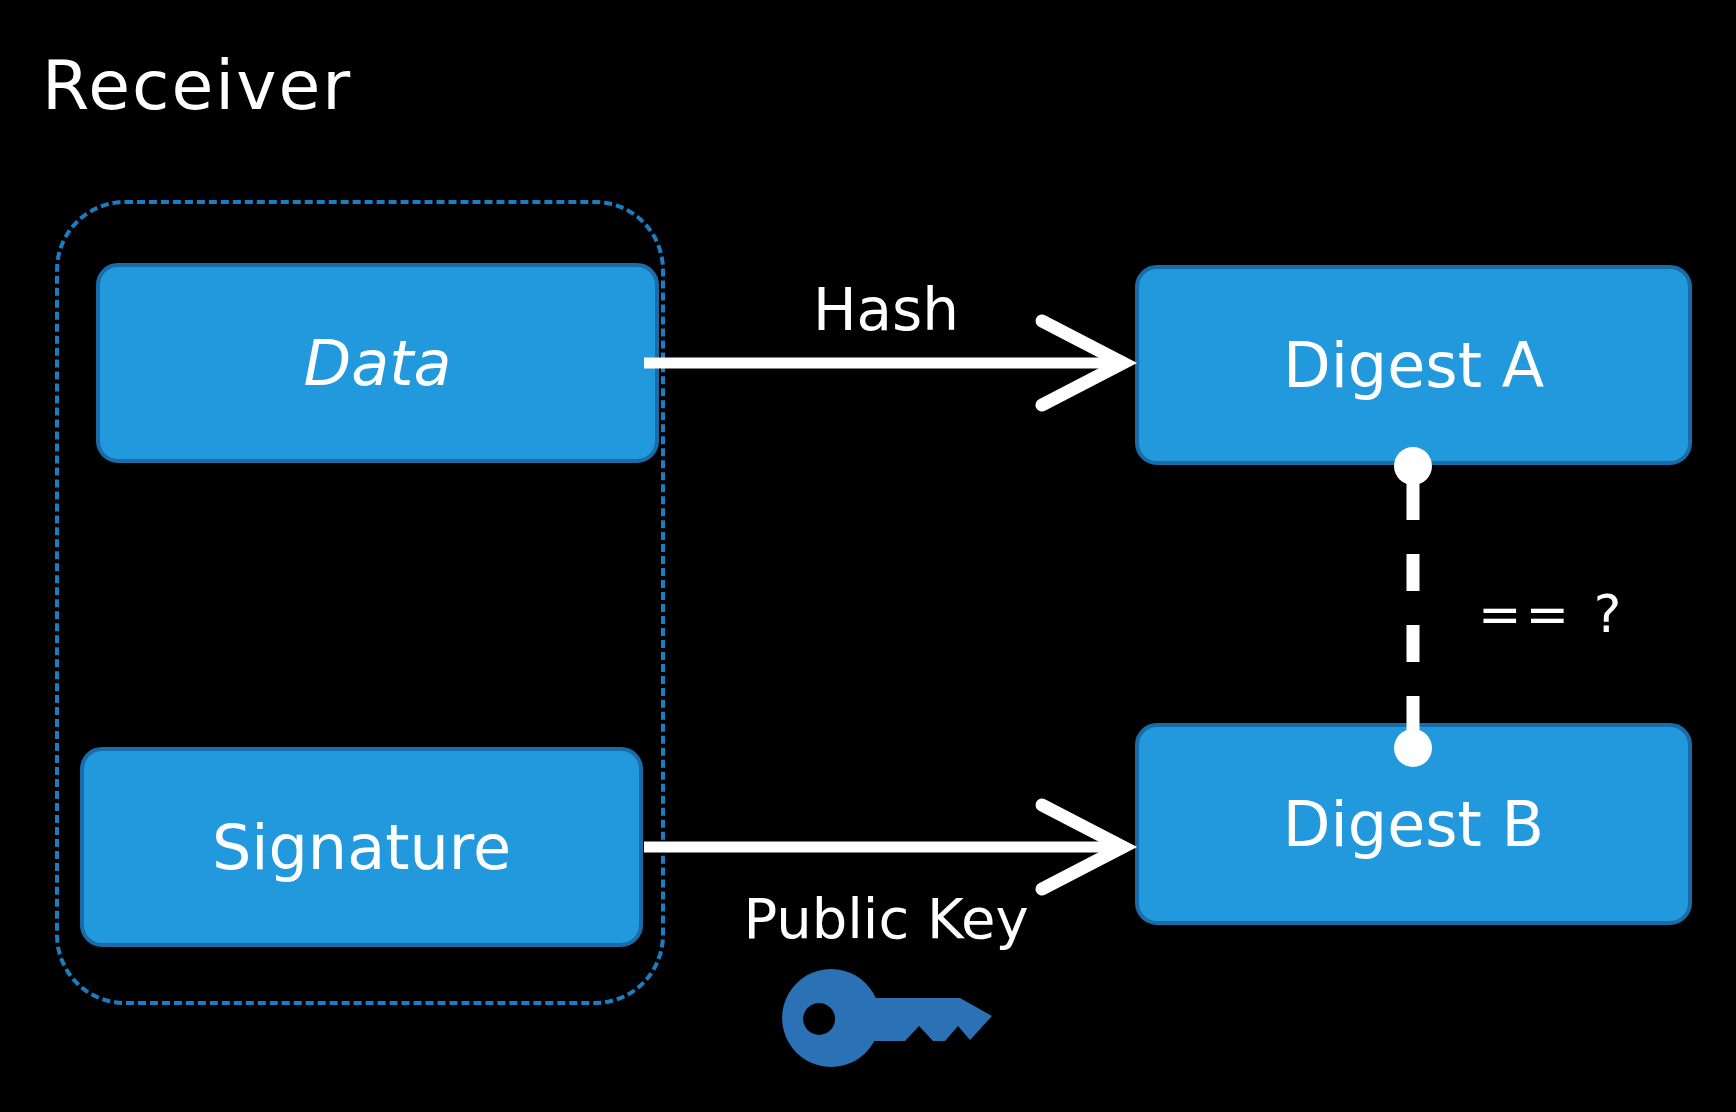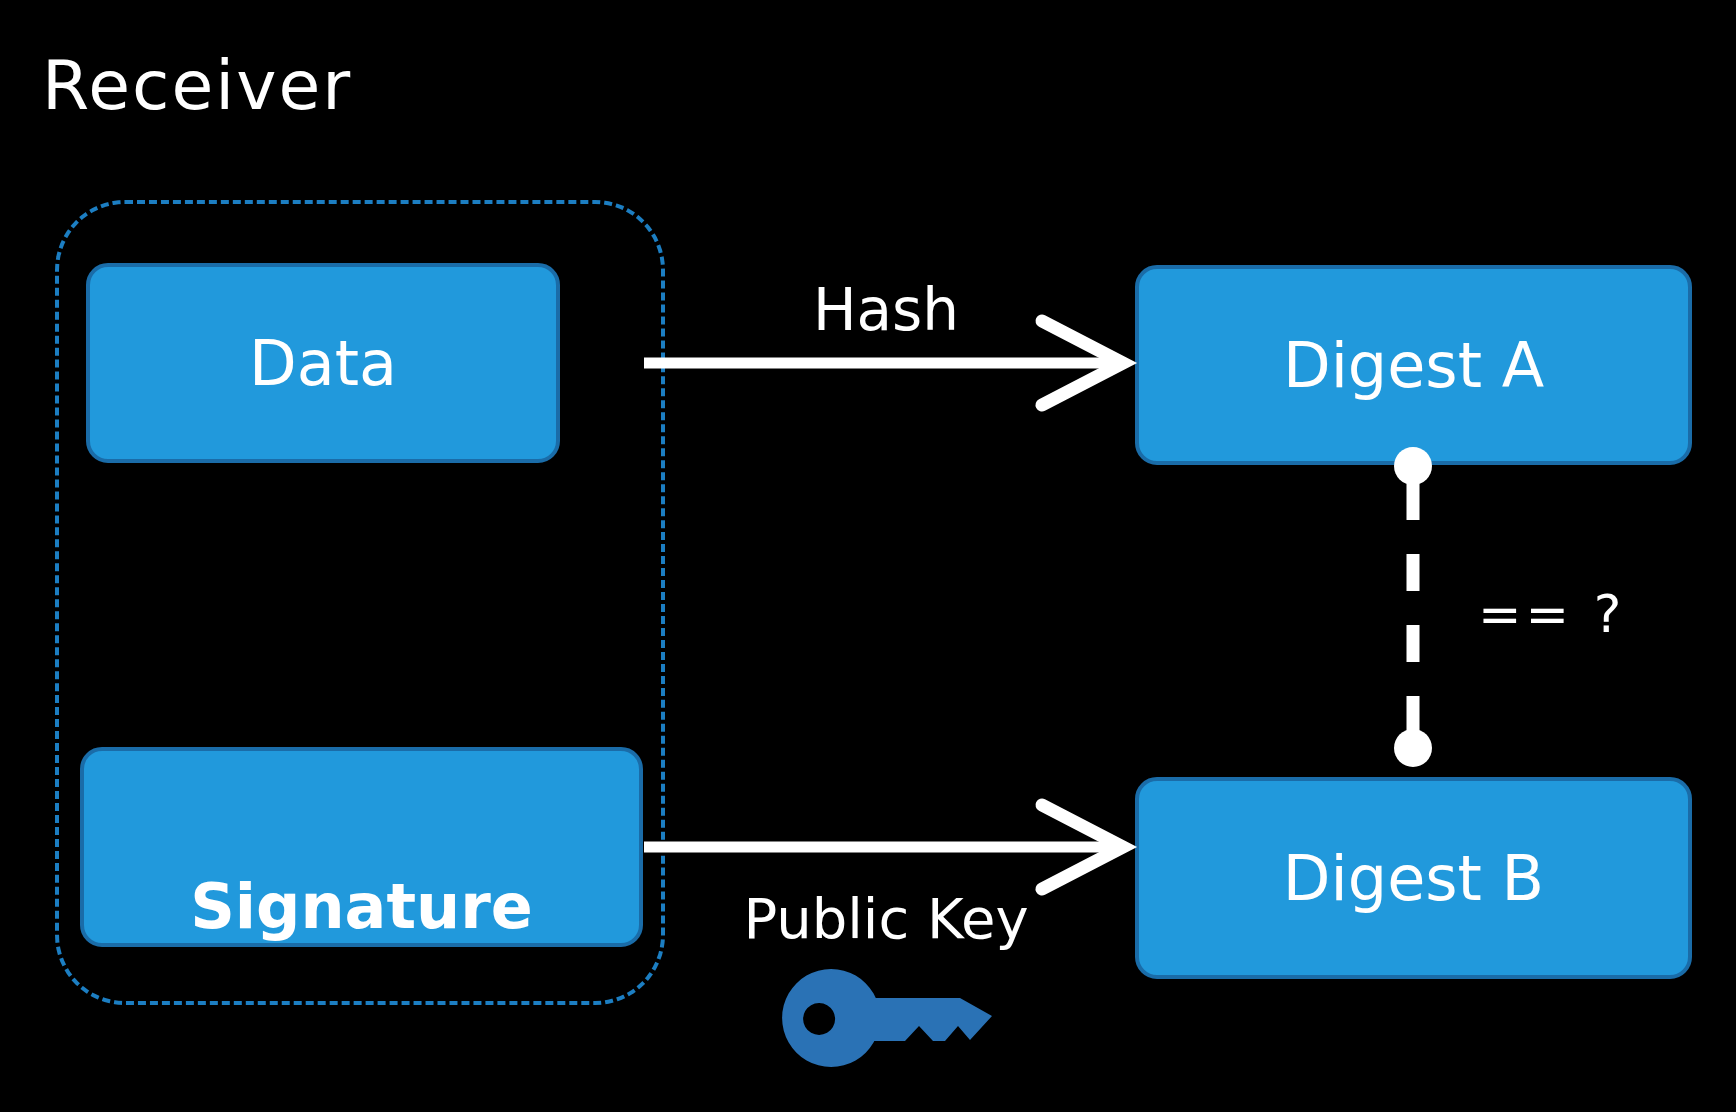--- a/index.html
+++ b/index.html
@@ -25,24 +25,24 @@
   .node{
     position:absolute;
     background:var(--node_fill,#2199DC);
     border:4px solid var(--node_border,#1A6CA8);
     border-radius:22px;
     display:flex;align-items:center;justify-content:center;
     color:var(--text,#fff);
     font-size:62px;
     box-sizing:border-box;
   }
-  .node-data{left:86px;top:263px;width:474px;height:200px;}
-  .node-signature{left:80px;top:747px;width:563px;height:200px;font-weight:bold;align-items:flex-end;}
+  .node-data{left:96px;top:263px;width:563px;height:200px;font-style:italic;}
+  .node-signature{left:80px;top:747px;width:563px;height:200px;font-weight:normal;}
   .node-digest-a{left:1135px;top:265px;width:557px;height:200px;}
-  .node-digest-b{left:1135px;top:777px;width:557px;height:202px;}
+  .node-digest-b{left:1135px;top:723px;width:557px;height:202px;}
   .flow-label{
     position:absolute;color:var(--text,#fff);
     text-align:center;
   }
   .label-hash{left:644px;top:232px;width:484px;font-size:58px;margin-top:44px;}
   .label-public-key{left:644px;top:886px;width:484px;font-size:56px;}
   .label-eq{left:1478px;top:584px;width:220px;font-size:52px;text-align:left;letter-spacing:4px;}
   svg.overlay{position:absolute;left:0;top:0;pointer-events:none;}
   .wire{stroke:var(--line,#fff);fill:none;}
   .endpoint{fill:var(--line,#fff);}

